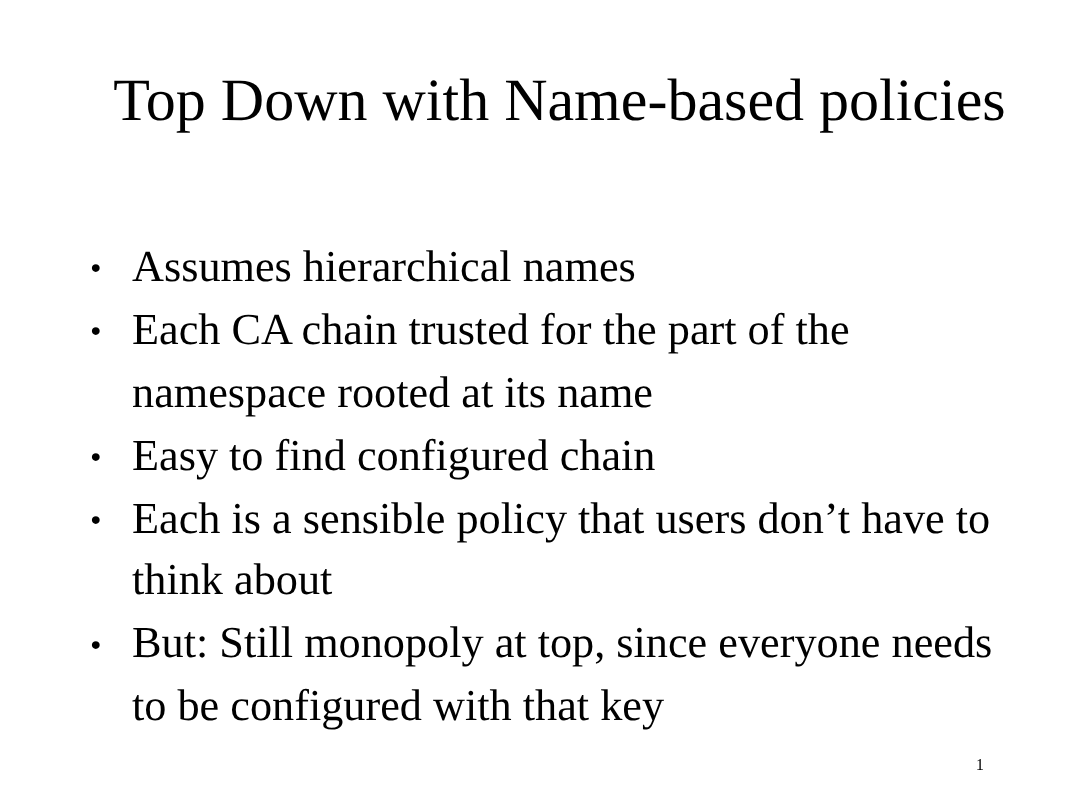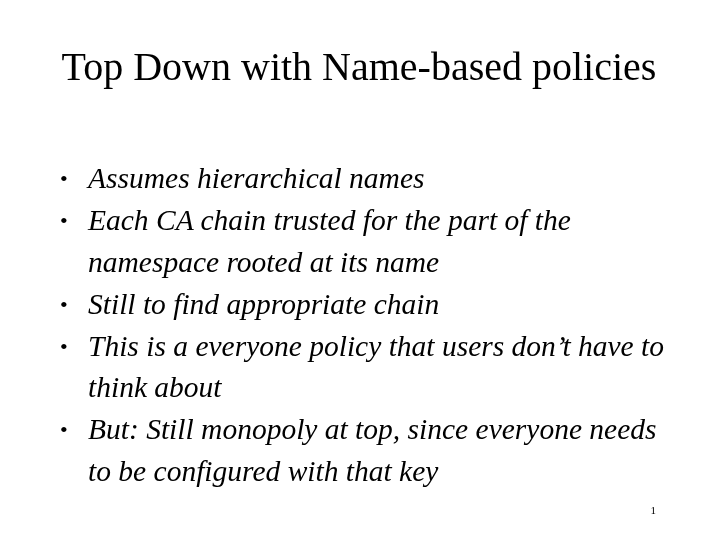--- a/index.html
+++ b/index.html
@@ -19,21 +19,21 @@
   #slide {
     position: relative;
     width: 720px;
     height: 540px;
     background: #ffffff;
   }
 
   
   #slide-title {
     position: absolute;
-    left: 54px;
+    left: 68px;
     top: 42px;
     width: 610px;
     text-align: center;
     font-size: 40px;
     line-height: 49px;
     font-weight: normal;
     letter-spacing: 0px;
     color: #000000;
     white-space: pre-line;
   }
@@ -64,21 +64,20 @@
     top: 0;
     width: 20px;
     line-height: 41.5px;
     font-size: 22px;
     text-align: left;
     color: #000000;
   }
 
   .bullet-text {
     display: block;
-    font-style: italic;
   }
 
   
   #page-number {
     position: absolute;
     right: 64px;
     bottom: 24px;
     font-size: 11px;
     line-height: 12px;
     color: #000000;
@@ -96,25 +95,25 @@
     <li class="bullet-item">
       <span class="bullet-marker">•</span>
       <span class="bullet-text">Assumes hierarchical names</span>
     </li>
     <li class="bullet-item">
       <span class="bullet-marker">•</span>
       <span class="bullet-text">Each CA chain trusted for the part of the namespace rooted at its name</span>
     </li>
     <li class="bullet-item">
       <span class="bullet-marker">•</span>
-      <span class="bullet-text">Still to find appropriate chain</span>
+      <span class="bullet-text">Easy to find configured chain</span>
     </li>
     <li class="bullet-item">
       <span class="bullet-marker">•</span>
-      <span class="bullet-text">This is a everyone policy that users don’t have to think about</span>
+      <span class="bullet-text">Each is a sensible policy that users don’t have to think about</span>
     </li>
     <li class="bullet-item">
       <span class="bullet-marker">•</span>
       <span class="bullet-text">But: Still monopoly at top, since everyone needs to be configured with that key</span>
     </li>
   </ul>
 
   <div id="page-number">1</div>
 
 </div>

